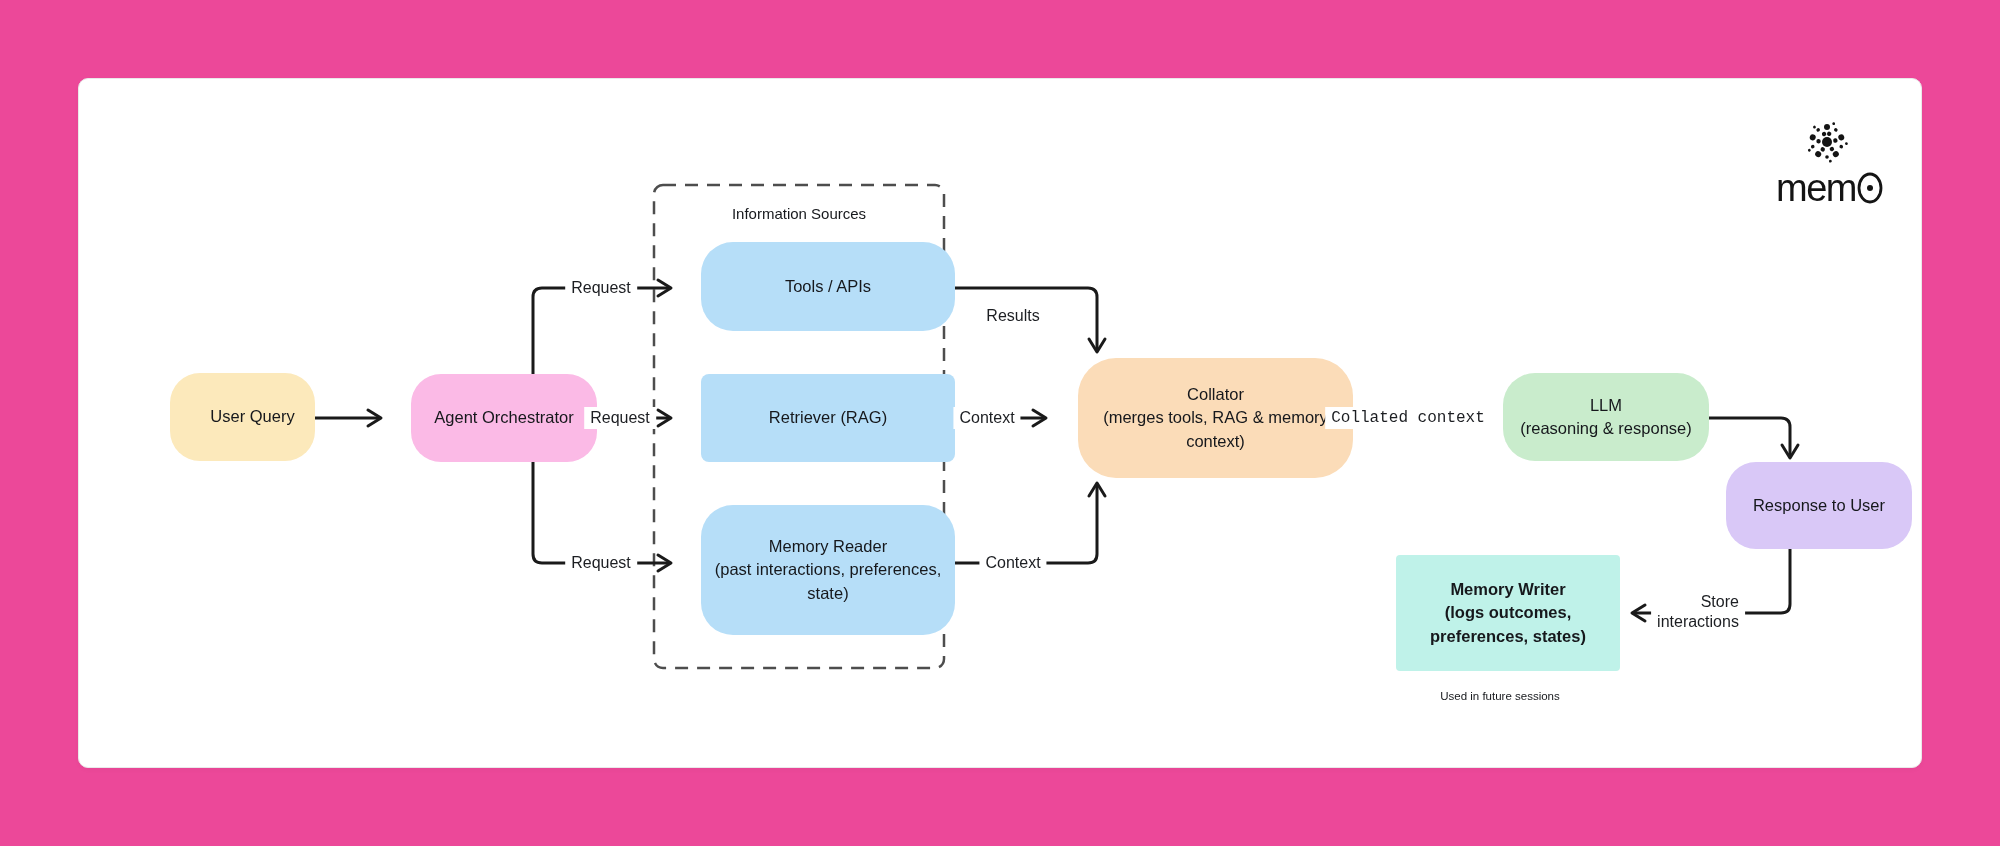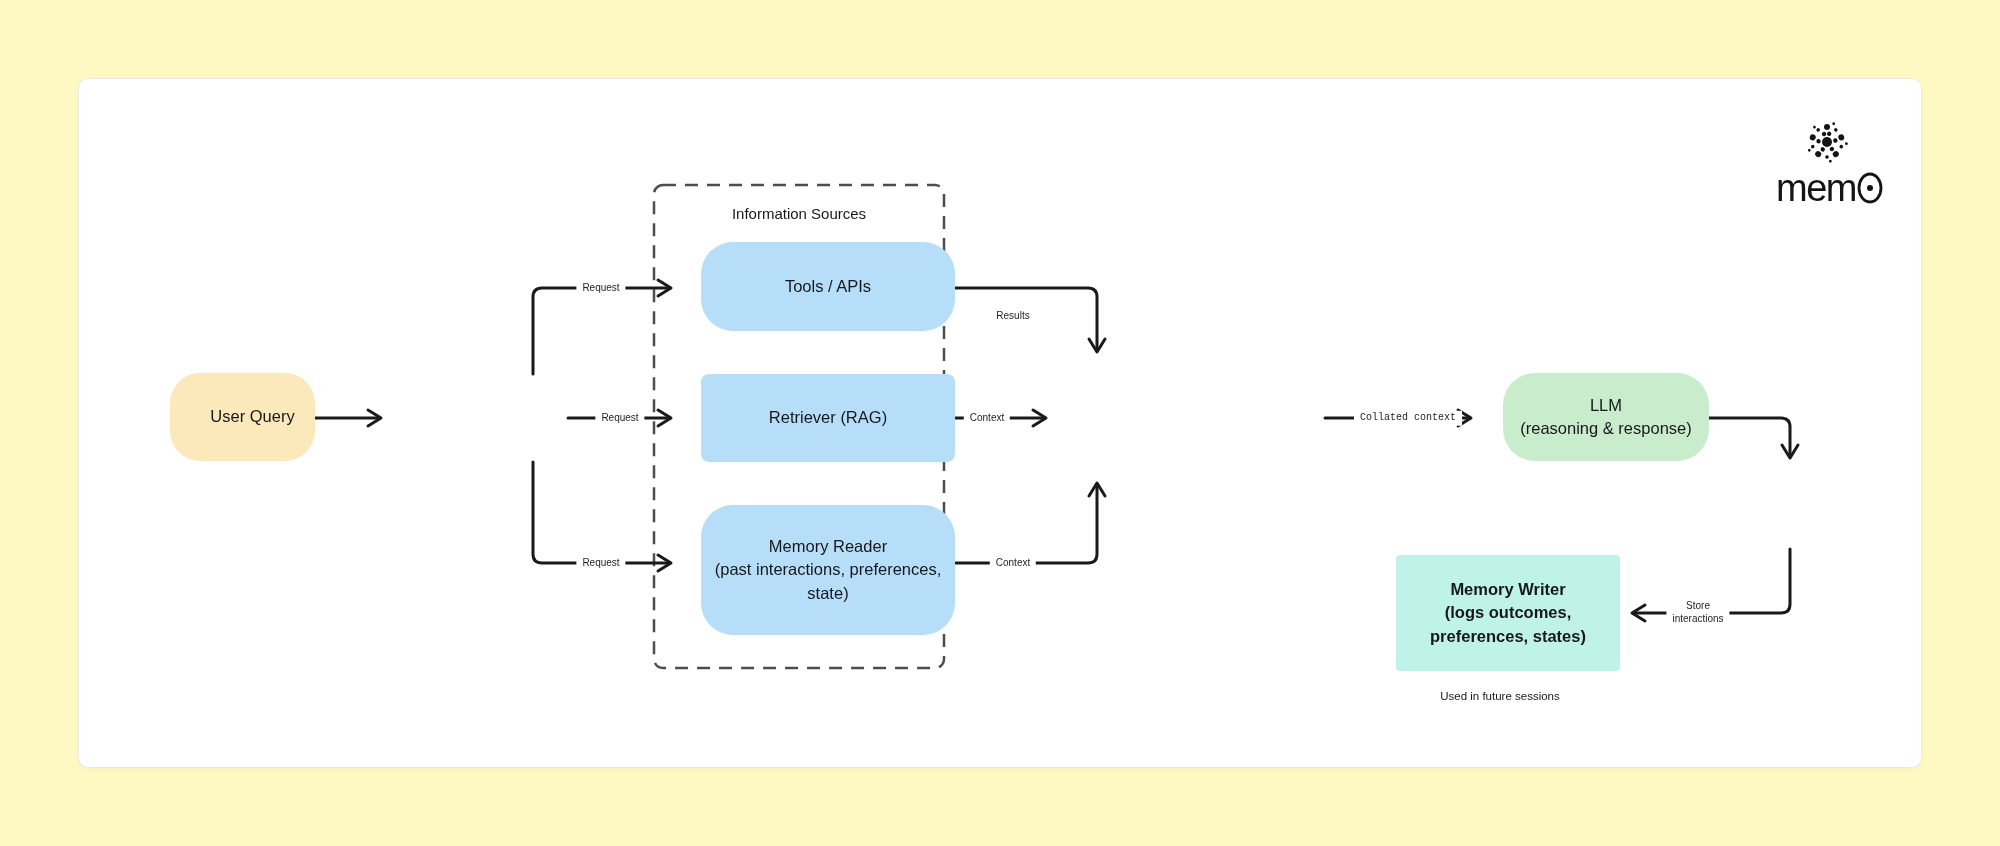--- a/index.html
+++ b/index.html
@@ -1,28 +1,28 @@
 <!DOCTYPE html>
 <html><head>
 <meta charset="utf-8">
 <style>
   * { margin:0; padding:0; box-sizing:border-box; }
   html,body { width:2000px; height:846px; background:#ffffff; overflow:hidden;
               font-family:"Liberation Sans","DejaVu Sans",sans-serif; color:#151515; }
-  .page { position:relative; width:2000px; height:846px; background:#fef9c3; }
+  .page { position:relative; width:2000px; height:846px; background:#ec4899; }
   .card { position:absolute; left:78px; top:78px; width:1844px; height:690px;
           background:#ffffff; border:1.5px solid #e9e9e9; border-radius:10px;
           box-shadow:0 2px 5px rgba(0,0,0,0.03); }
   svg.wires { position:absolute; left:0; top:0; width:2000px; height:846px; pointer-events:none; }
   .node { position:absolute; display:flex; flex-direction:column; align-items:center;
           justify-content:center; text-align:center; font-size:16.5px; line-height:1.42;
           color:#16181c;margin-left:28px; }
   .edge-label { position:absolute; transform:translate(-50%,-50%); background:#ffffff;
-                padding:1px 6px; font-size:10px; line-height:1.25; color:#1c1e22;
-                text-align:center; white-space:nowrap; }
+                padding:1px 6px; font-size:16px; line-height:1.25; color:#1c1e22;
+                text-align:right; white-space:nowrap; }
   .plain-label { position:absolute; transform:translate(-50%,-50%); font-size:11.5px;
                  color:#16181c; white-space:nowrap; }
   .container-title { position:absolute; transform:translate(-50%,-50%); font-size:15px;
                      color:#16181c; white-space:nowrap; }
   .logo { position:absolute; }
 </style>
 </head>
 <body>
 
 <div class="page">
@@ -63,41 +63,52 @@
       <path d="M1645 605 L1632 613 L1645 621"></path>
     </g>
   </svg>
 
   <div class="container-title" style="left:799px; top:213px;">Information Sources</div>
 
   <div class="node" style="left: 142px; top: 373px; width: 145px; height: 88px; border-radius: 30px; background-color: rgb(252, 233, 187); padding-left: 20px;">
     <span>User Query</span>
   </div>
 
+  <div class="node" style="left: 383px; top: 374px; width: 186px; height: 88px; border-radius: 30px; background-color: rgb(251, 186, 230);">
+    <span>Agent Orchestrator</span>
+  </div>
 
   <div class="node" style="left: 673px; top: 242px; width: 254px; height: 89px; border-radius: 32px; background-color: rgb(182, 222, 248);">
     <span>Tools / APIs</span>
   </div>
 
   <div class="node" style="left: 673px; top: 374px; width: 254px; height: 88px; border-radius: 8px; background-color: rgb(182, 222, 248);">
     <span>Retriever (RAG)</span>
   </div>
 
   <div class="node" style="left: 673px; top: 505px; width: 254px; height: 130px; border-radius: 32px; background-color: rgb(182, 222, 248);">
     <span>Memory Reader</span>
     <span>(past interactions, preferences,</span>
     <span>state)</span>
   </div>
 
+  <div class="node" style="left: 1050px; top: 358px; width: 275px; height: 120px; border-radius: 38px; background-color: rgb(251, 220, 184);">
+    <span>Collator</span>
+    <span>(merges tools, RAG &amp; memory</span>
+    <span>context)</span>
+  </div>
 
   <div class="node" style="left: 1475px; top: 373px; width: 206px; height: 88px; border-radius: 32px; background-color: rgb(201, 236, 204);">
     <span>LLM</span>
     <span>(reasoning &amp; response)</span>
   </div>
 
+  <div class="node" style="left: 1698px; top: 462px; width: 186px; height: 87px; border-radius: 30px; background-color: rgb(217, 200, 247);">
+    <span>Response to User</span>
+  </div>
 
   <div class="node" style="left: 1368px; top: 555px; width: 224px; height: 116px; border-radius: 4px; background-color: rgb(191, 242, 233); font-weight: bold;">
     <span>Memory Writer</span>
     <span>(logs outcomes,</span>
     <span>preferences, states)</span>
   </div>
 
   <div class="edge-label" style="left:601px; top:288px;">Request</div>
   <div class="edge-label" style="left:620px; top:418px;">Request</div>
   <div class="edge-label" style="left:601px; top:563px;">Request</div>

